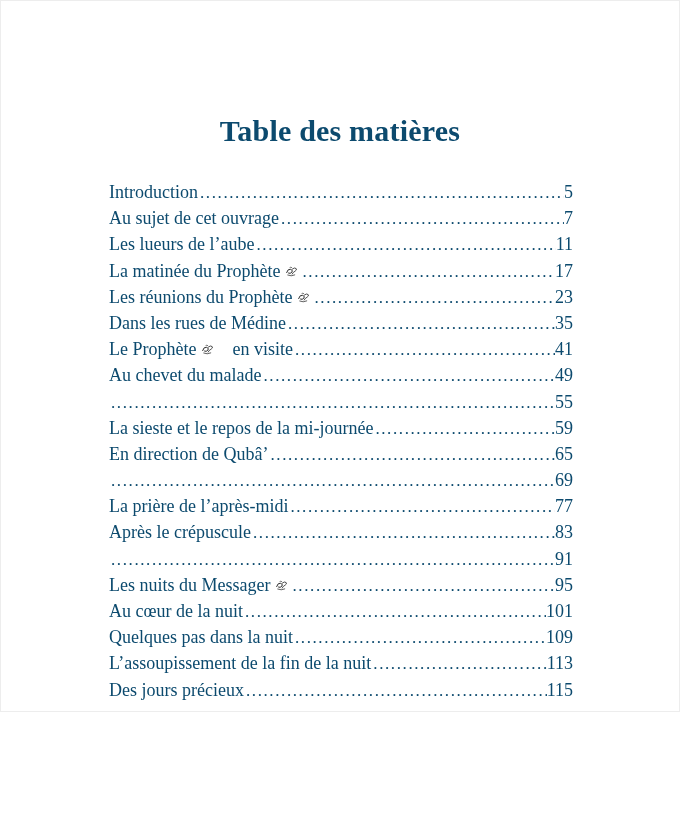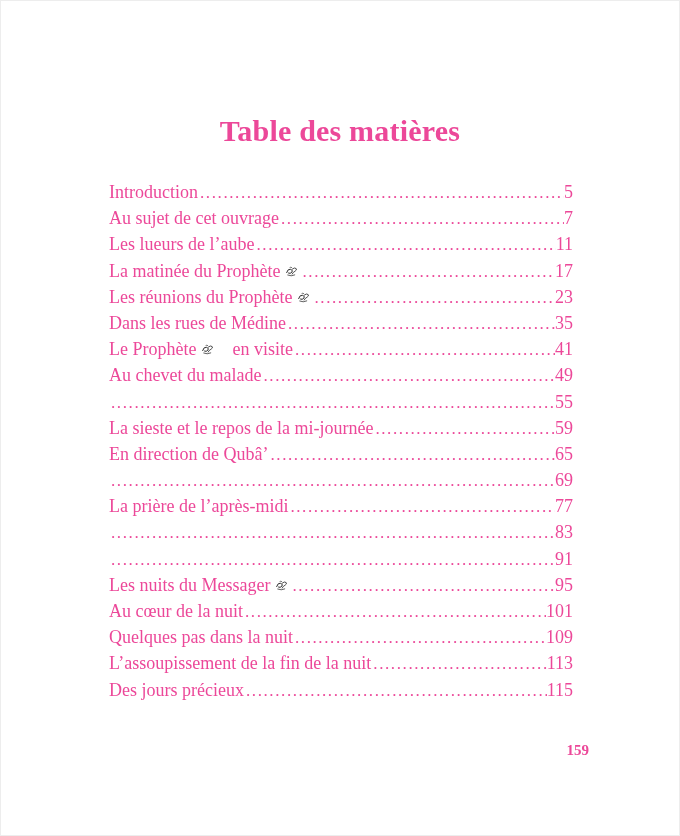--- a/index.html
+++ b/index.html
@@ -3,26 +3,26 @@
 <meta charset="utf-8">
 <style>
   html, body {
     margin: 0;
     padding: 0;
     background: #ffffff;
   }
   .page {
     position: relative;
     width: 680px;
-    height: 836px;
+    height: 712px;
     background: #ffffff;
     box-sizing: border-box;
     border: 1px solid #ededed;
     font-family: "Liberation Serif", "DejaVu Serif", serif;
-    color: #ec4899;
+    color: #0c4a6e;
     overflow: hidden;
   }
   .title {
     position: absolute;
     top: 113px;
     left: 0;
     right: 0;
     margin: 0;
     text-align: center;
     font-size: 30px;
@@ -219,20 +219,25 @@
     <span class="entry-text">
       <span class="pre">La prière de l’après-midi</span>
 
       <span class="post"></span>
     </span>
     <span class="dots">................................................................................................................................................................</span>
     <span class="pagenum">77</span>
   </div>
 
   <div class="toc-row">
+    <span class="entry-text">
+      <span class="pre">Après le crépuscule</span>
+
+      <span class="post"></span>
+    </span>
     <span class="dots">................................................................................................................................................................</span>
     <span class="pagenum">83</span>
   </div>
 
   <div class="toc-row">
     <span class="dots">................................................................................................................................................................</span>
     <span class="pagenum">91</span>
   </div>
 
   <div class="toc-row">

